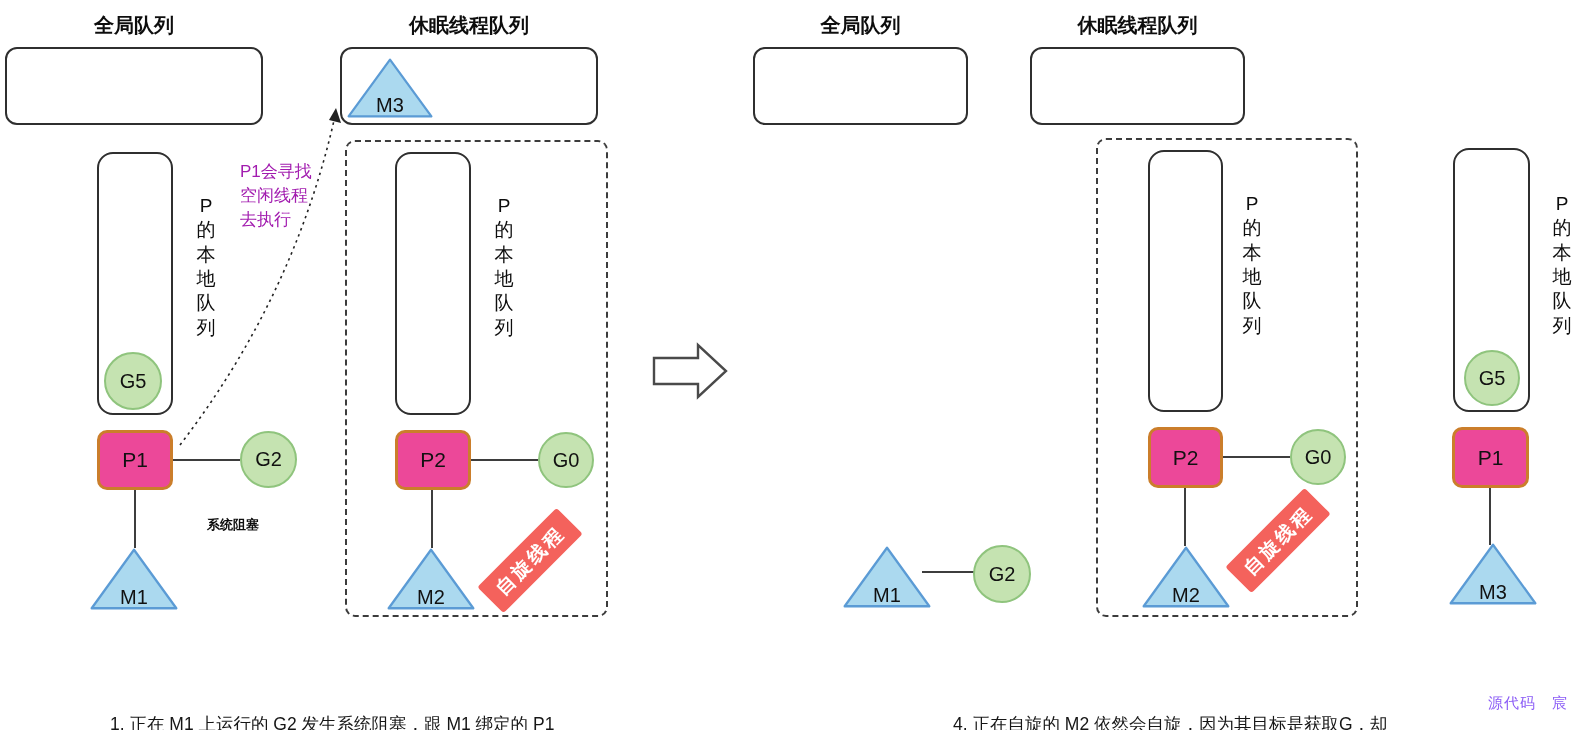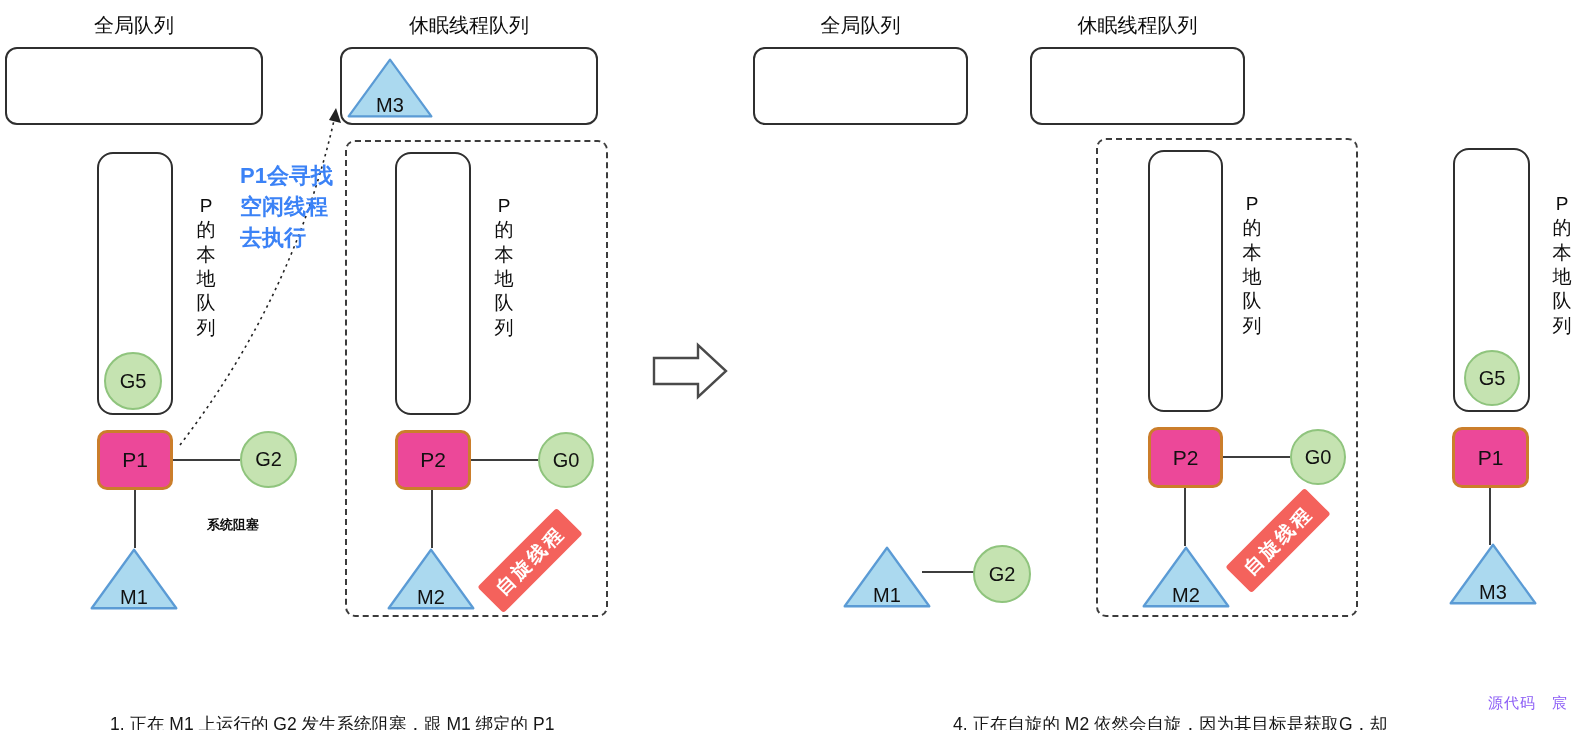--- a/index.html
+++ b/index.html
@@ -1,23 +1,23 @@
 <!DOCTYPE html>
 <html><head>
 <meta charset="utf-8">
 <style>
   html,body{margin:0;padding:0;background:#fff;}
   #canvas{position:relative;width:1584px;height:730px;background:#fff;overflow:hidden;
           font-family:"Liberation Sans","DejaVu Sans",sans-serif;color:#111;}
-  .qtitle{position:absolute;text-align:center;font-size:20px;font-weight:400;color:#0d0d0d;}
+  .qtitle{position:absolute;text-align:center;font-size:20px;font-weight:700;color:#0d0d0d;}
   .qrect{position:absolute;border:2px solid #2f2f2f;border-radius:12px;background:#fff;box-sizing:border-box;}
   .trect{position:absolute;border:2px solid #2f2f2f;border-radius:16px;background:#fff;box-sizing:border-box;}
   .dbox{position:absolute;border:2px dashed #3c3c3c;border-radius:10px;box-sizing:border-box;}
   .vlabel{position:absolute;white-space:pre-line;text-align:center;font-size:19px;line-height:1.28;color:#0d0d0d;width:40px;}
-  .annot{position:absolute;white-space:pre-line;font-size:22px;line-height:1.42;color:#3b82f6;font-weight:bold;}
+  .annot{position:absolute;white-space:pre-line;font-size:17px;line-height:1.42;color:#a21caf;}
   .pnode{position:absolute;background:#ec4899;border:3px solid #CB7E2B;border-radius:10px;
          display:flex;align-items:center;justify-content:center;font-size:21px;color:#111;box-sizing:border-box;}
   .gnode{position:absolute;background:#C5E3B1;border:2px solid #8FC47D;border-radius:50%;
          display:flex;align-items:center;justify-content:center;font-size:20px;color:#111;box-sizing:border-box;}
   .tri{position:absolute;}
   .tri svg{width:100%;height:100%;display:block;}
   .tri polygon{fill:#ABD9EF;stroke:#5B9BD5;stroke-width:2.5;stroke-linejoin:round;}
   .tri-label{position:absolute;left:0;right:0;bottom:3px;text-align:center;font-size:20px;color:#111;}
   .hline{position:absolute;height:2px;background:#3d3d3d;}
   .vline{position:absolute;width:2px;background:#3d3d3d;}

